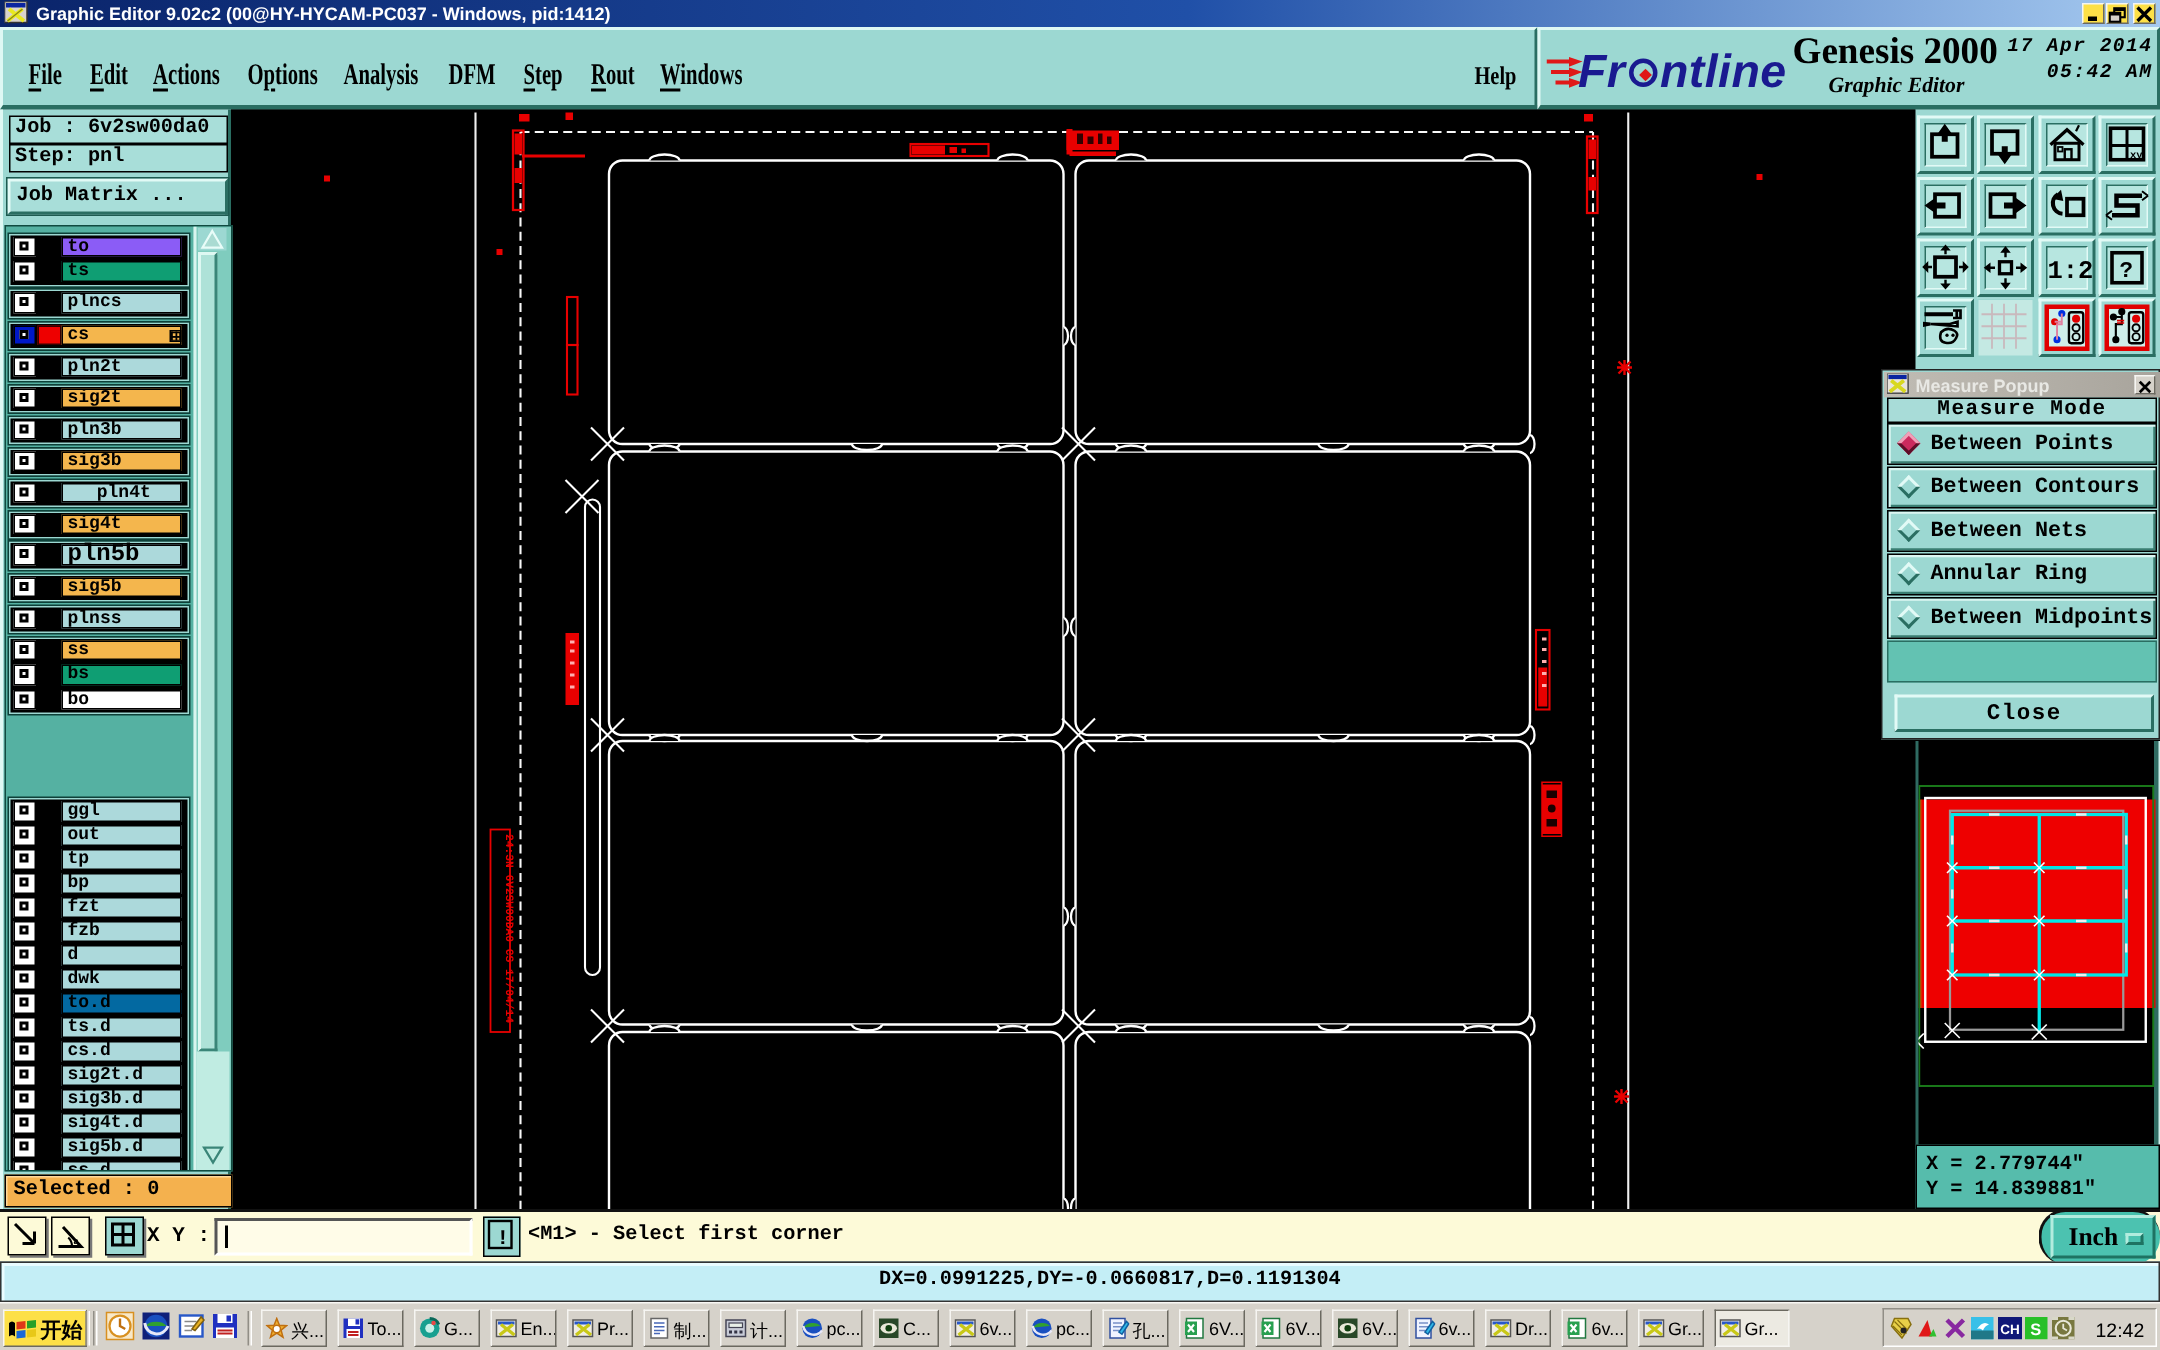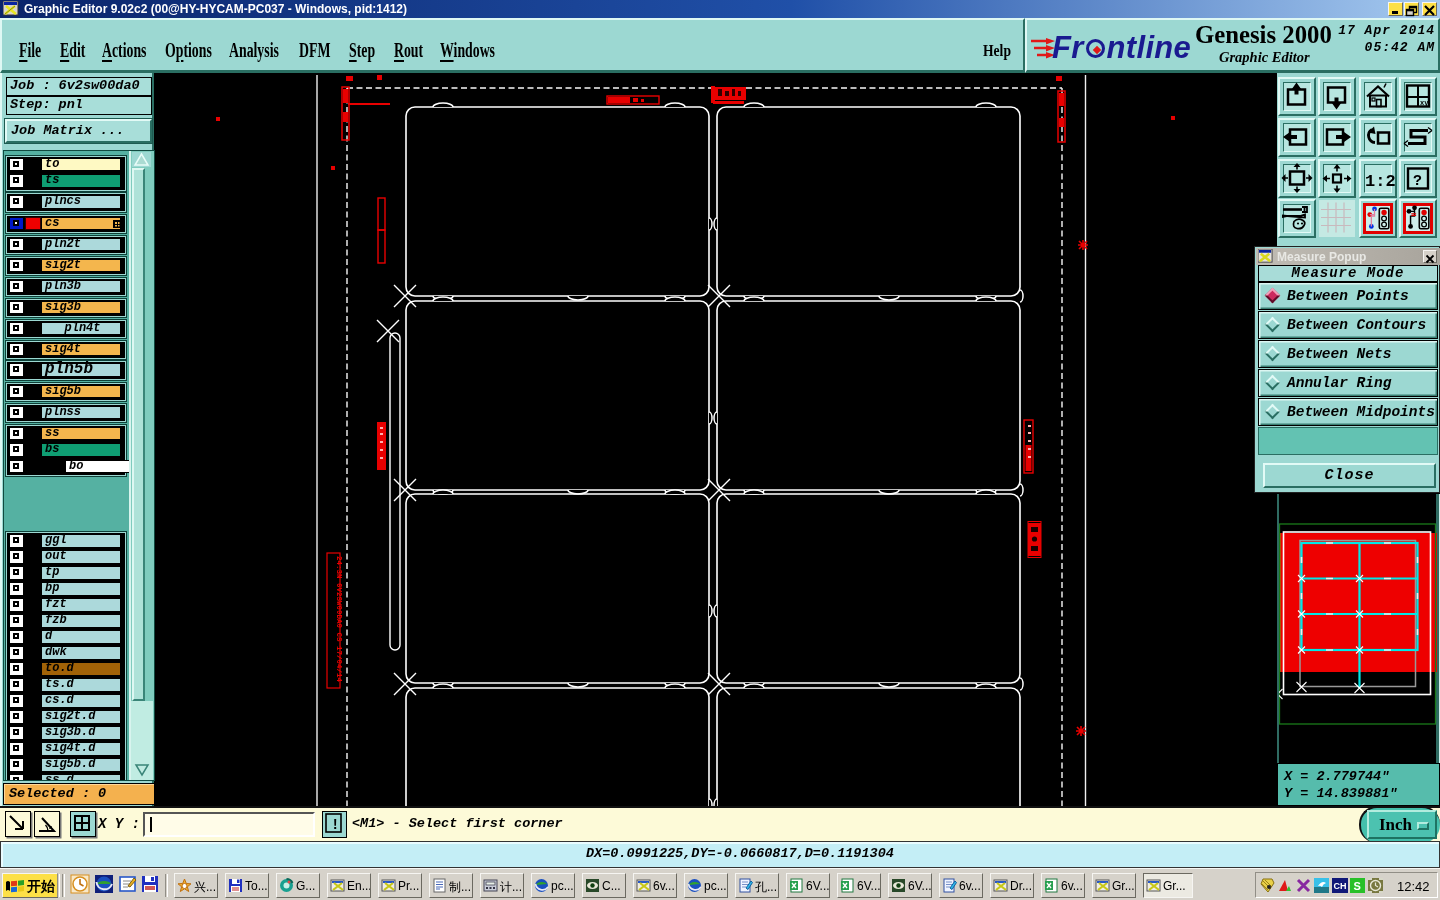--- a/index.html
+++ b/index.html
@@ -1,18 +1,18 @@
 <!DOCTYPE html>
 <html><head><meta charset="utf-8">
 <style>
 *{margin:0;padding:0;box-sizing:border-box;}
 html,body{width:1440px;height:900px;overflow:hidden;background:#000;}
 body{font-family:"Liberation Sans",sans-serif;position:relative;}
 .abs{position:absolute;}
-.mono{font-family:"Liberation Mono",monospace;font-weight:bold;font-style:italic;}
+.mono{font-family:"Liberation Mono",monospace;font-weight:bold;}
 .serif{font-family:"Liberation Serif",serif;font-weight:bold;}
 .raised{border-top:2px solid #e2faf6;border-left:2px solid #e2faf6;border-right:2px solid #2a6e62;border-bottom:2px solid #2a6e62;}
 .sunken{border-top:2px solid #2a6e62;border-left:2px solid #2a6e62;border-right:2px solid #e2faf6;border-bottom:2px solid #e2faf6;}
 .gbtn{background:#fde047;border-top:1px solid #f6f5f2;border-left:1px solid #f6f5f2;border-right:1px solid #6b6960;border-bottom:1px solid #6b6960;}
 </style></head><body>
 
 <div class="abs" style="left:0;top:0;width:1440px;height:18px;background:linear-gradient(90deg,#0a246a 0%,#2050a8 55%,#a6caf0 100%);">
 <svg class="abs" style="left:3px;top:1px" width="16" height="16" viewBox="0 0 16 16">
 <rect x="0" y="0" width="15" height="14" fill="#d8d4cc" stroke="#333"></rect>
 <rect x="1" y="1" width="13" height="3" fill="#0a24a0"></rect>
@@ -207,21 +207,21 @@
   </svg>
 <div class="abs" style="left:0;top:73px;width:154px;height:733px;background:#9cd8d2;border-left:2px solid #dff8f4;border-right:2px solid #2a6e62;">
     <div class="abs mono" style="left:4px;top:4px;width:146px;height:19px;background:#a8ded9;border:1.5px solid #000;font-size:13.5px;padding-left:3px;line-height:16px;">Job : 6v2sw00da0</div>
     <div class="abs mono" style="left:4px;top:23px;width:146px;height:19px;background:#a8ded9;border:1.5px solid #000;font-size:13.5px;padding-left:3px;line-height:16px;">Step: pnl</div>
     <div class="abs mono raised" style="left:3px;top:46px;width:147px;height:24px;background:#a8ded9;font-size:13.5px;padding-left:4px;line-height:20px;outline:1px solid #1d5a50;">Job Matrix ...</div>
     <div class="abs" style="left:1px;top:77px;width:152px;height:631px;background:#55b1a2;border:1px solid #104a40;overflow:hidden;">
       <div class="abs" style="left:2px;top:4.5px;width:120px;height:35.0px;background:#000;border:1px solid #9cd8d2;outline:1px solid #0d4038;">
         <div class="abs" style="left:2px;top:1.0px;width:15px;height:13.5px;background:#fff;border:1px solid #000;">
           <div style="position:absolute;left:3px;top:2px;width:6px;height:6px;background:#fff;border:2px solid #000;"></div>
         </div>
-        <div class="abs mono" style="left:34px;top:1.0px;width:80px;height:13.5px;background:#fef9c3;border:1px solid #000;font-size:12px;line-height:11.5px;padding-left:3px;color:#000;">to</div>
+        <div class="abs mono" style="left:34px;top:1.0px;width:80px;height:13.5px;background:#8b5cf6;border:1px solid #000;font-size:12px;line-height:11.5px;padding-left:3px;color:#000;">to</div>
         <div class="abs" style="left:2px;top:17.5px;width:15px;height:13.5px;background:#fff;border:1px solid #000;">
           <div style="position:absolute;left:3px;top:2px;width:6px;height:6px;background:#fff;border:2px solid #000;"></div>
         </div>
         <div class="abs mono" style="left:34px;top:17.5px;width:80px;height:13.5px;background:#0f9e73;border:1px solid #000;font-size:12px;line-height:11.5px;padding-left:3px;color:#000;">ts</div>
       </div>
       <div class="abs" style="left:2px;top:42.0px;width:120px;height:18.5px;background:#000;border:1px solid #9cd8d2;outline:1px solid #0d4038;">
         <div class="abs" style="left:2px;top:1.0px;width:15px;height:13.5px;background:#fff;border:1px solid #000;">
           <div style="position:absolute;left:3px;top:2px;width:6px;height:6px;background:#fff;border:2px solid #000;"></div>
         </div>
         <div class="abs mono" style="left:34px;top:1.0px;width:80px;height:13.5px;background:#acd9db;border:1px solid #000;font-size:12px;line-height:11.5px;padding-left:3px;color:#000;">plncs</div>
@@ -295,21 +295,21 @@
           <div style="position:absolute;left:3px;top:2px;width:6px;height:6px;background:#fff;border:2px solid #000;"></div>
         </div>
         <div class="abs mono" style="left:34px;top:1.0px;width:80px;height:13.5px;background:#f4b64d;border:1px solid #000;font-size:12px;line-height:11.5px;padding-left:3px;color:#000;">ss</div>
         <div class="abs" style="left:2px;top:17.5px;width:15px;height:13.5px;background:#fff;border:1px solid #000;">
           <div style="position:absolute;left:3px;top:2px;width:6px;height:6px;background:#fff;border:2px solid #000;"></div>
         </div>
         <div class="abs mono" style="left:34px;top:17.5px;width:80px;height:13.5px;background:#0f9e73;border:1px solid #000;font-size:12px;line-height:11.5px;padding-left:3px;color:#000;">bs</div>
         <div class="abs" style="left:2px;top:34.0px;width:15px;height:13.5px;background:#fff;border:1px solid #000;">
           <div style="position:absolute;left:3px;top:2px;width:6px;height:6px;background:#fff;border:2px solid #000;"></div>
         </div>
-        <div class="abs mono" style="left:34px;top:34.0px;width:80px;height:13.5px;background:#ffffff;border:1px solid #000;font-size:12px;line-height:11.5px;padding-left:3px;color:#000;margin-left:24px;">bo</div>
+        <div class="abs mono" style="left:34px;top:34.0px;width:80px;height:13.5px;background:#ffffff;border:1px solid #000;font-size:12px;line-height:11.5px;padding-left:3px;color:#000;">bo</div>
       </div>
       <div class="abs" style="left:2px;top:381.0px;width:120px;height:258.0px;background:#000;border:1px solid #9cd8d2;outline:1px solid #0d4038;">
         <div class="abs" style="left:2px;top:1.0px;width:15px;height:13.5px;background:#fff;border:1px solid #000;">
           <div style="position:absolute;left:3px;top:2px;width:6px;height:6px;background:#fff;border:2px solid #000;"></div>
         </div>
         <div class="abs mono" style="left:34px;top:1.0px;width:80px;height:13.5px;background:#acd9db;border:1px solid #000;font-size:12px;line-height:11.5px;padding-left:3px;color:#000;">ggl</div>
         <div class="abs" style="left:2px;top:17.0px;width:15px;height:13.5px;background:#fff;border:1px solid #000;">
           <div style="position:absolute;left:3px;top:2px;width:6px;height:6px;background:#fff;border:2px solid #000;"></div>
         </div>
         <div class="abs mono" style="left:34px;top:17.0px;width:80px;height:13.5px;background:#acd9db;border:1px solid #000;font-size:12px;line-height:11.5px;padding-left:3px;color:#000;">out</div>
@@ -333,21 +333,21 @@
           <div style="position:absolute;left:3px;top:2px;width:6px;height:6px;background:#fff;border:2px solid #000;"></div>
         </div>
         <div class="abs mono" style="left:34px;top:97.0px;width:80px;height:13.5px;background:#acd9db;border:1px solid #000;font-size:12px;line-height:11.5px;padding-left:3px;color:#000;">d</div>
         <div class="abs" style="left:2px;top:113.0px;width:15px;height:13.5px;background:#fff;border:1px solid #000;">
           <div style="position:absolute;left:3px;top:2px;width:6px;height:6px;background:#fff;border:2px solid #000;"></div>
         </div>
         <div class="abs mono" style="left:34px;top:113.0px;width:80px;height:13.5px;background:#acd9db;border:1px solid #000;font-size:12px;line-height:11.5px;padding-left:3px;color:#000;">dwk</div>
         <div class="abs" style="left:2px;top:129.0px;width:15px;height:13.5px;background:#fff;border:1px solid #000;">
           <div style="position:absolute;left:3px;top:2px;width:6px;height:6px;background:#fff;border:2px solid #000;"></div>
         </div>
-        <div class="abs mono" style="left:34px;top:129.0px;width:80px;height:13.5px;background:#a16207;border:1px solid #000;font-size:12px;line-height:11.5px;padding-left:3px;color:#000;">to.d</div>
+        <div class="abs mono" style="left:34px;top:129.0px;width:80px;height:13.5px;background:#0369a1;border:1px solid #000;font-size:12px;line-height:11.5px;padding-left:3px;color:#000;">to.d</div>
         <div class="abs" style="left:2px;top:145.0px;width:15px;height:13.5px;background:#fff;border:1px solid #000;">
           <div style="position:absolute;left:3px;top:2px;width:6px;height:6px;background:#fff;border:2px solid #000;"></div>
         </div>
         <div class="abs mono" style="left:34px;top:145.0px;width:80px;height:13.5px;background:#acd9db;border:1px solid #000;font-size:12px;line-height:11.5px;padding-left:3px;color:#000;">ts.d</div>
         <div class="abs" style="left:2px;top:161.0px;width:15px;height:13.5px;background:#fff;border:1px solid #000;">
           <div style="position:absolute;left:3px;top:2px;width:6px;height:6px;background:#fff;border:2px solid #000;"></div>
         </div>
         <div class="abs mono" style="left:34px;top:161.0px;width:80px;height:13.5px;background:#acd9db;border:1px solid #000;font-size:12px;line-height:11.5px;padding-left:3px;color:#000;">cs.d</div>
         <div class="abs" style="left:2px;top:177.0px;width:15px;height:13.5px;background:#fff;border:1px solid #000;">
           <div style="position:absolute;left:3px;top:2px;width:6px;height:6px;background:#fff;border:2px solid #000;"></div>

